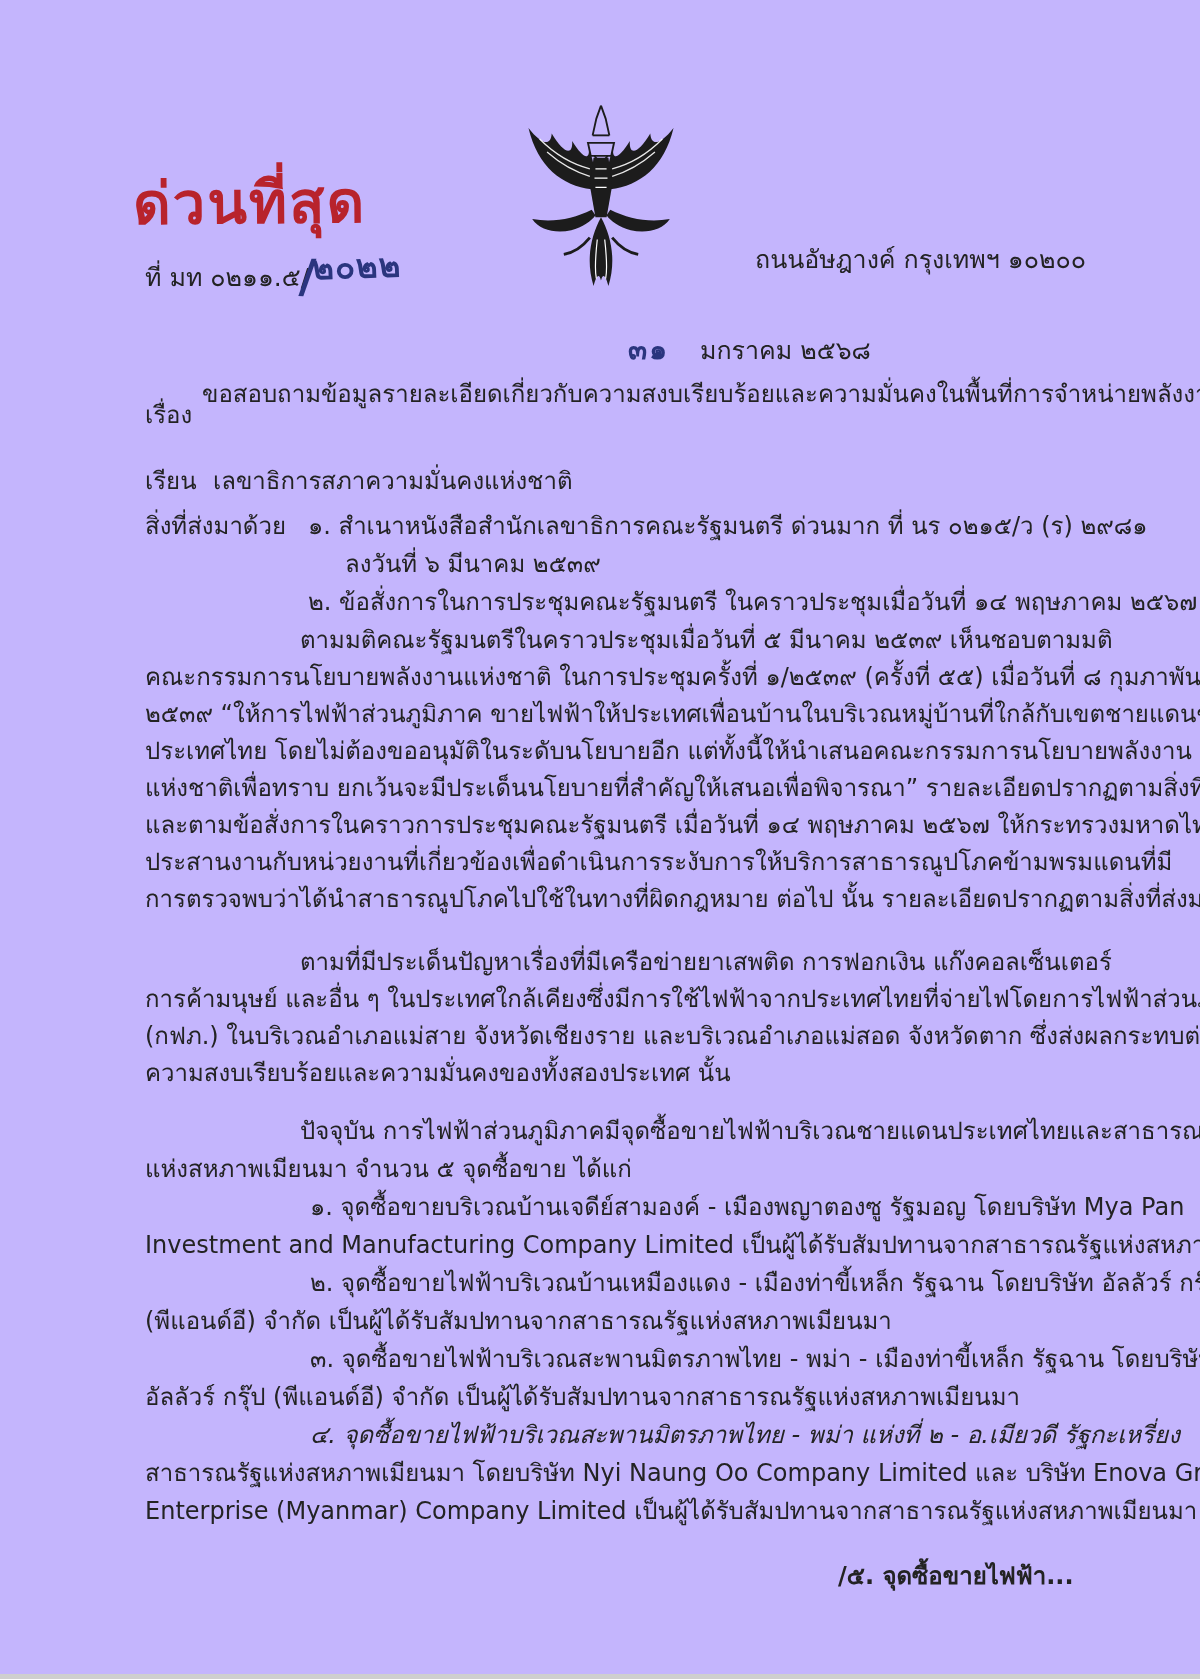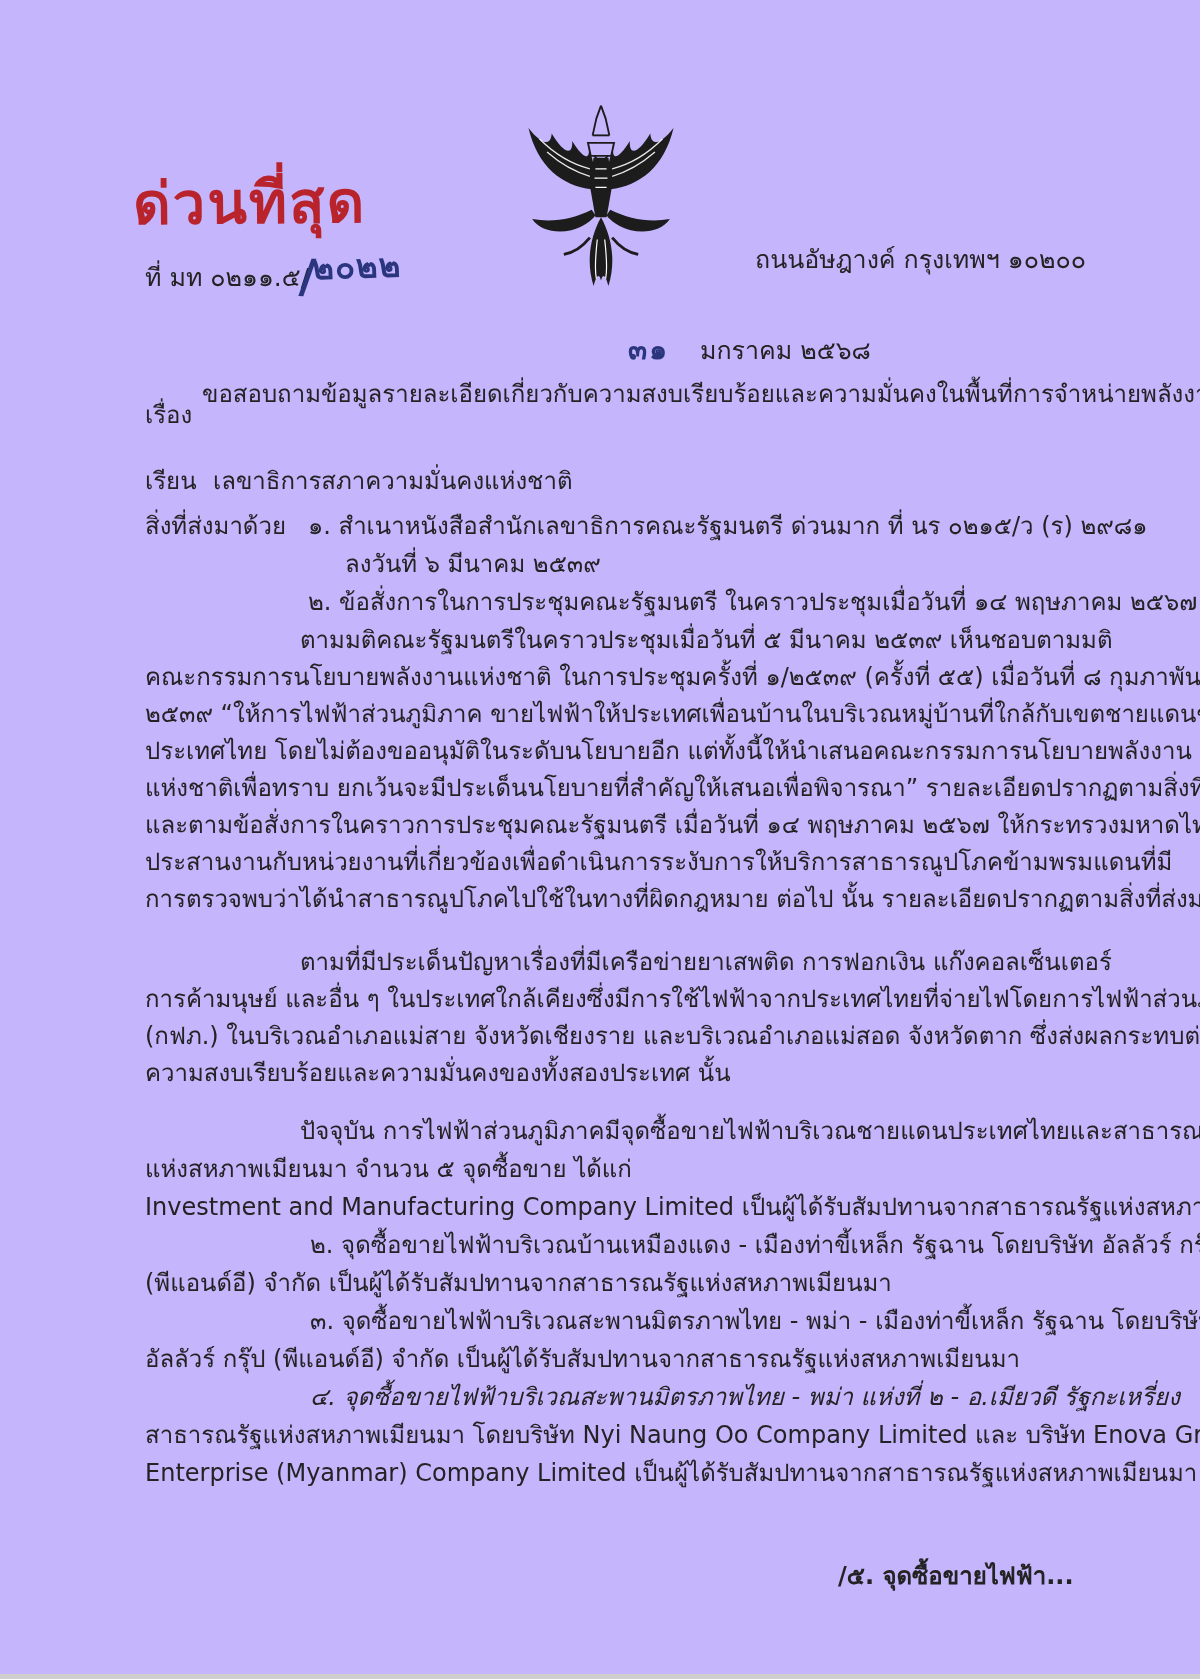--- a/index.html
+++ b/index.html
@@ -112,20 +112,21 @@
   <div class="abs lines" style="left:145px;top:944px;">
     <div class="ln ind1">ตามที่มีประเด็นปัญหาเรื่องที่มีเครือข่ายยาเสพติด การฟอกเงิน แก๊งคอลเซ็นเตอร์</div>
     <div class="ln">การค้ามนุษย์ และอื่น ๆ ในประเทศใกล้เคียงซึ่งมีการใช้ไฟฟ้าจากประเทศไทยที่จ่ายไฟโดยการไฟฟ้าส่วนภูมิภาค</div>
     <div class="ln">(กฟภ.) ในบริเวณอำเภอแม่สาย จังหวัดเชียงราย และบริเวณอำเภอแม่สอด จังหวัดตาก ซึ่งส่งผลกระทบต่อ</div>
     <div class="ln">ความสงบเรียบร้อยและความมั่นคงของทั้งสองประเทศ นั้น</div>
   </div>
 
   <div class="abs lines lh38" style="left:145px;top:1112px;">
     <div class="ln ind1">ปัจจุบัน การไฟฟ้าส่วนภูมิภาคมีจุดซื้อขายไฟฟ้าบริเวณชายแดนประเทศไทยและสาธารณรัฐ</div>
     <div class="ln">แห่งสหภาพเมียนมา จำนวน ๕ จุดซื้อขาย ได้แก่</div>
+    <div class="ln ind2">๑. จุดซื้อขายบริเวณบ้านเจดีย์สามองค์ - เมืองพญาตองซู รัฐมอญ โดยบริษัท Mya Pan</div>
     <div class="ln">Investment and Manufacturing Company Limited เป็นผู้ได้รับสัมปทานจากสาธารณรัฐแห่งสหภาพเมียนมา</div>
     <div class="ln ind2">๒. จุดซื้อขายไฟฟ้าบริเวณบ้านเหมืองแดง - เมืองท่าขี้เหล็ก รัฐฉาน โดยบริษัท อัลลัวร์ กรุ๊ป</div>
     <div class="ln">(พีแอนด์อี) จำกัด เป็นผู้ได้รับสัมปทานจากสาธารณรัฐแห่งสหภาพเมียนมา</div>
     <div class="ln ind2">๓. จุดซื้อขายไฟฟ้าบริเวณสะพานมิตรภาพไทย - พม่า - เมืองท่าขี้เหล็ก รัฐฉาน โดยบริษัท</div>
     <div class="ln">อัลลัวร์ กรุ๊ป (พีแอนด์อี) จำกัด เป็นผู้ได้รับสัมปทานจากสาธารณรัฐแห่งสหภาพเมียนมา</div>
     <div class="ln ind2 gap">๔. จุดซื้อขายไฟฟ้าบริเวณสะพานมิตรภาพไทย - พม่า แห่งที่ ๒ - อ.เมียวดี รัฐกะเหรี่ยง</div>
     <div class="ln">สาธารณรัฐแห่งสหภาพเมียนมา โดยบริษัท Nyi Naung Oo Company Limited และ บริษัท Enova Grid</div>
     <div class="ln">Enterprise (Myanmar) Company Limited เป็นผู้ได้รับสัมปทานจากสาธารณรัฐแห่งสหภาพเมียนมา</div>
   </div>
 

